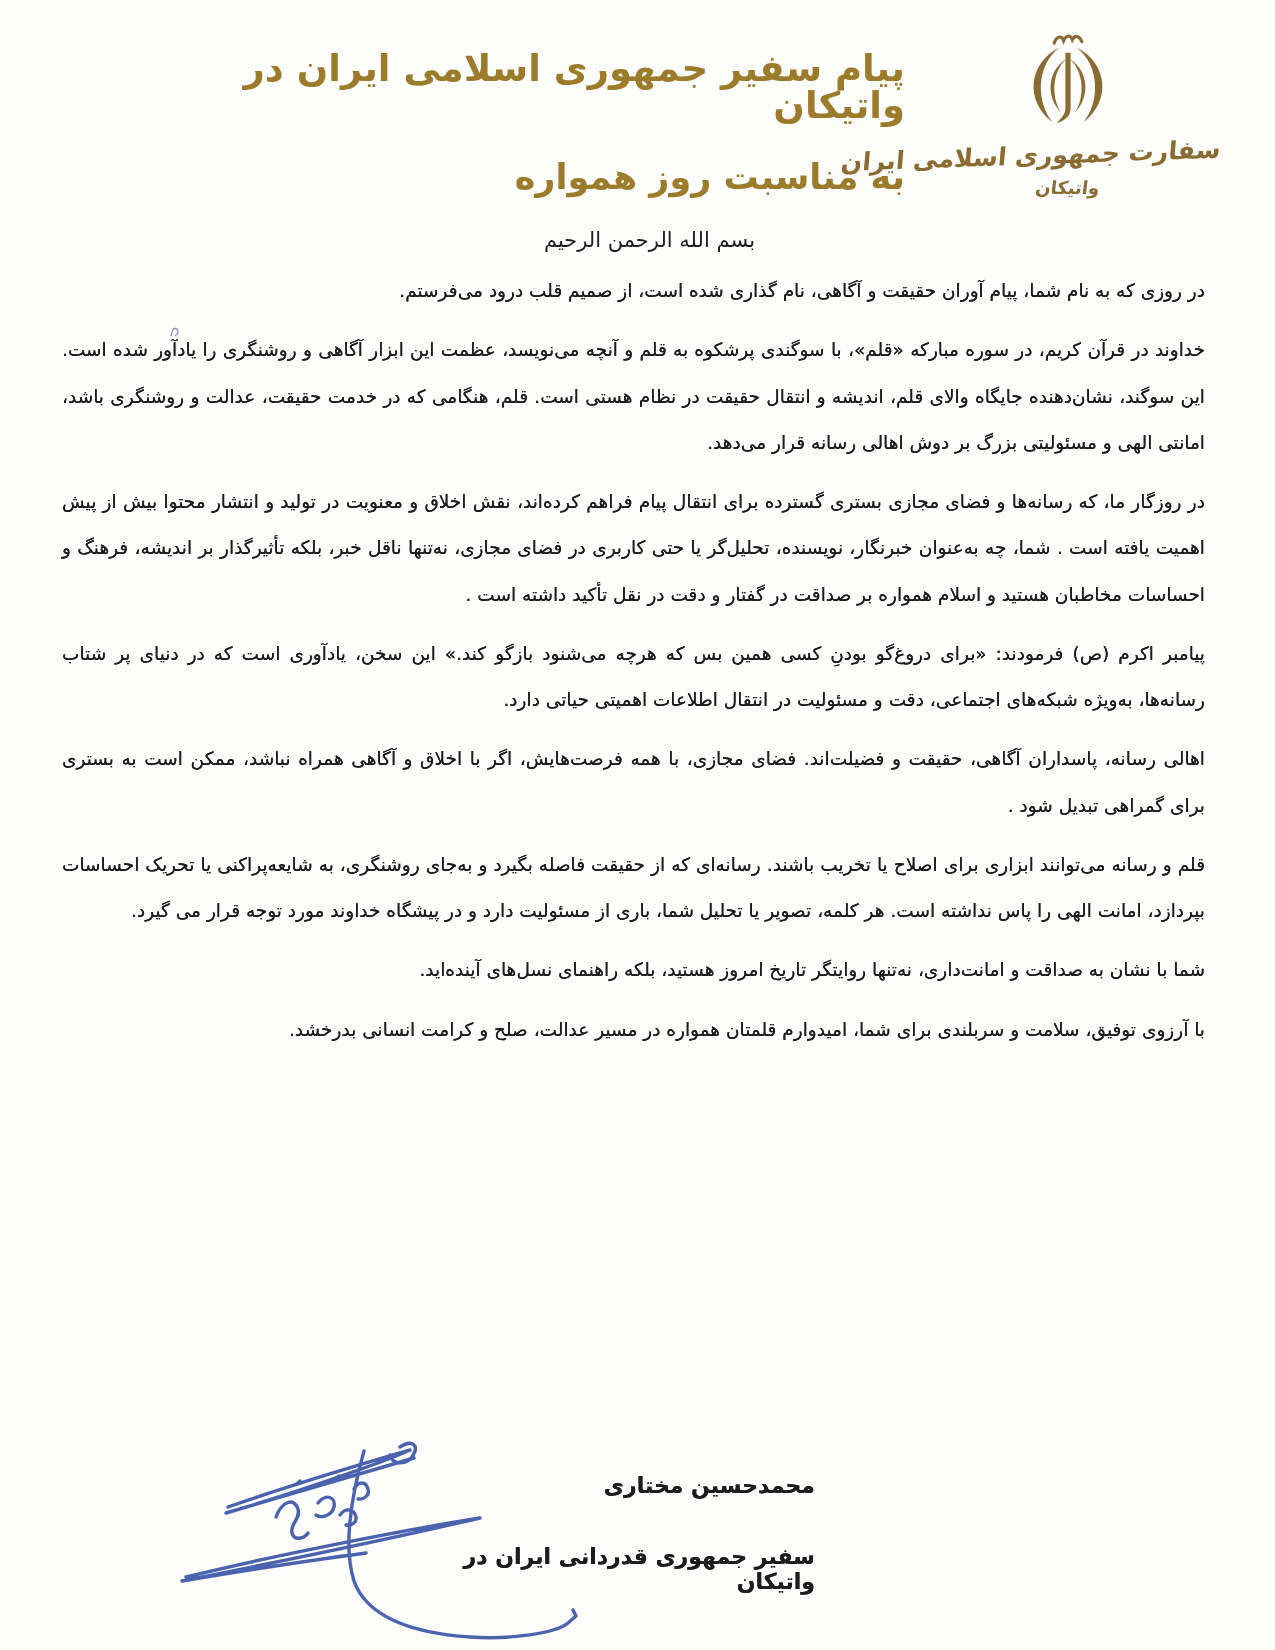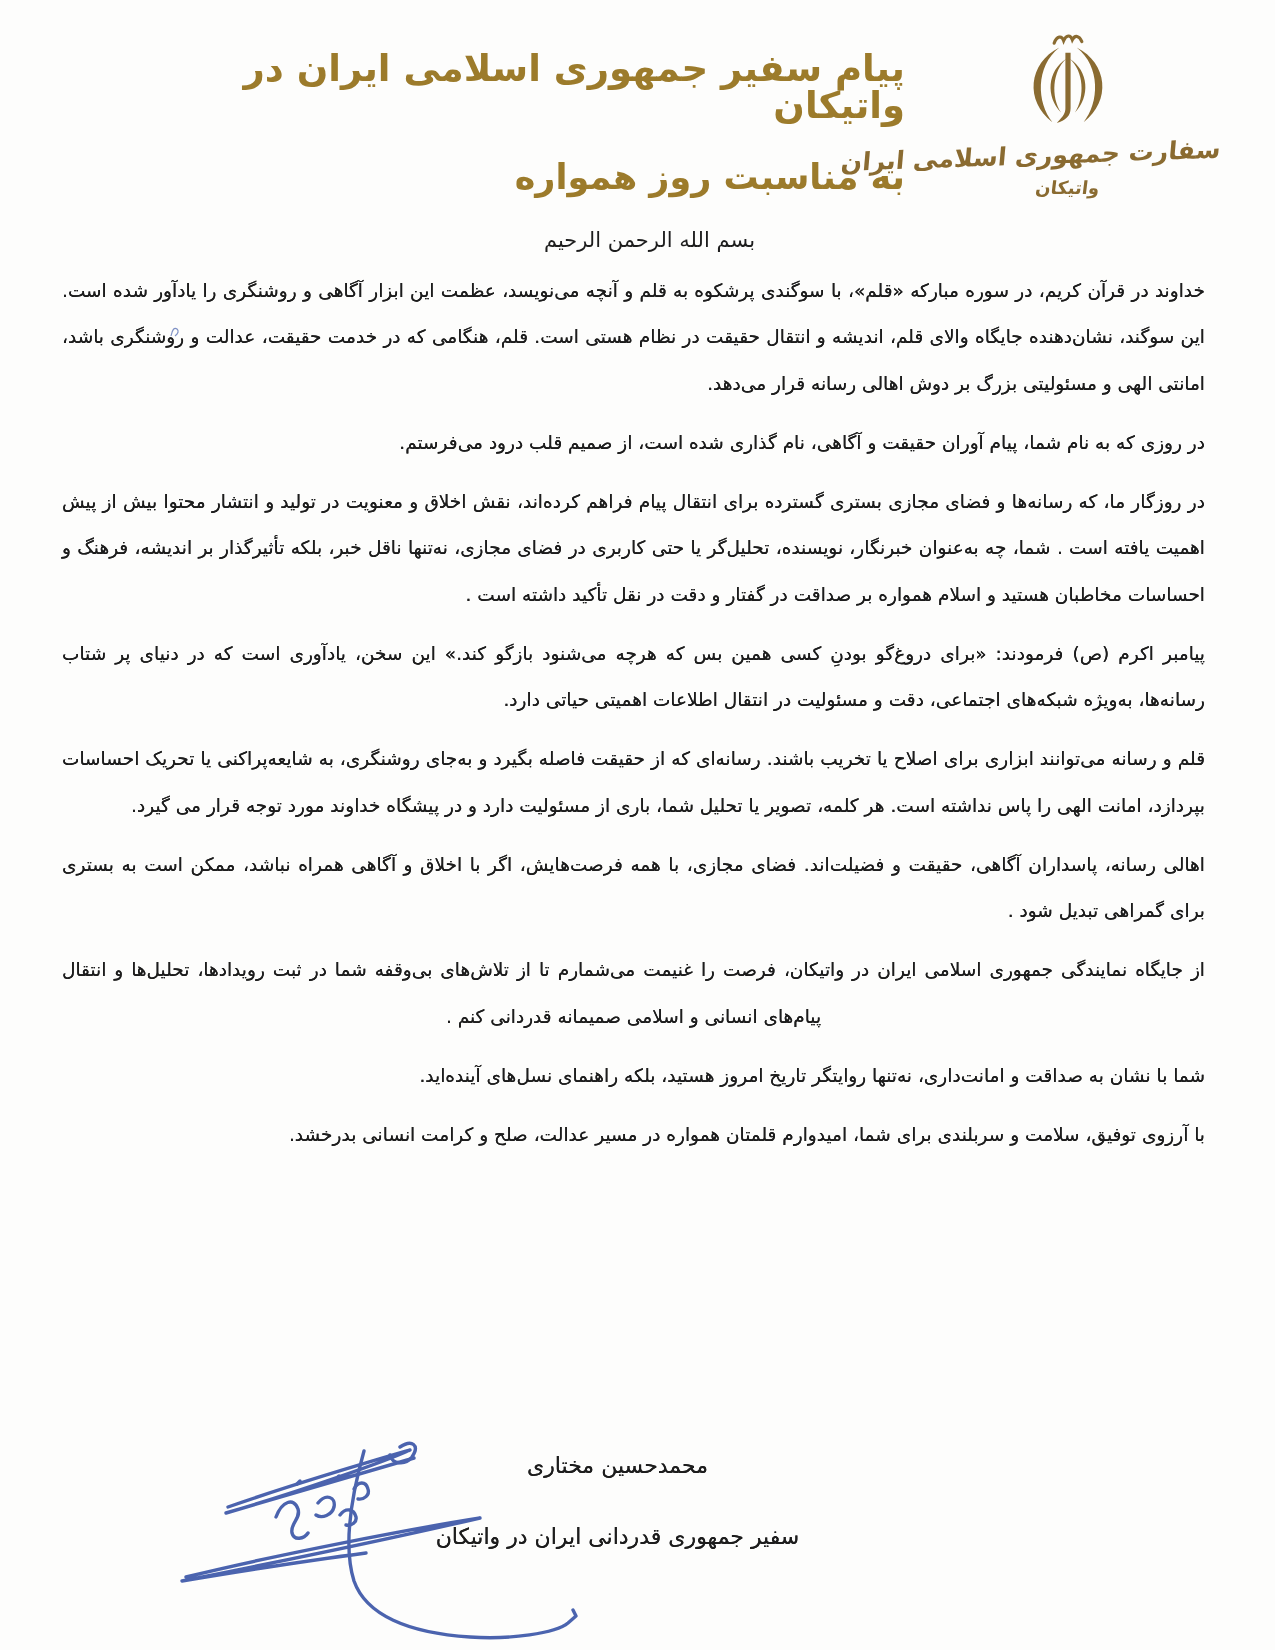--- a/index.html
+++ b/index.html
@@ -82,24 +82,24 @@
     position:absolute;
     left:0;bottom:0;
     width:100%;height:285px;
   }
   .sig-svg{
     position:absolute;left:148px;top:0;
     width:446px;height:285px;
   }
   .signer{
     position:absolute;
-    left:420px;top:88px;
+    left:420px;top:108px;
     width:395px;
-    text-align:center;
-    font-weight:normal;
+    text-align:right;
+    font-weight:bold;
     font-size:22px;
     text-shadow:0 0 .4px currentColor;
   }
   .signer-name{margin-bottom:46px;}
   .ink-mark{position:absolute;left:168px;top:323px;width:14px;height:18px;}
 </style>
 </head>
 <body>
 
 <div class="page" dir="rtl">
@@ -125,27 +125,26 @@
     </div>
   </div>
 
   <div class="bismillah">بسم الله الرحمن الرحیم</div>
 
   <svg class="ink-mark" viewBox="0 0 14 18" aria-hidden="true">
     <path d="M3 13 Q5 3 9 6 Q12 9 7 13" stroke="var(--signature-blue,#3c57a8)" stroke-width="1.2" fill="none" opacity="0.65"></path>
   </svg>
 
   <section class="body-text">
+    <p>در روزی که به نام شما، پیام آوران حقیقت و آگاهی، نام گذاری شده است، از صمیم قلب درود می‌فرستم.</p>
     <p>خداوند در قرآن کریم، در سوره مبارکه «قلم»، با سوگندی پرشکوه به قلم و آنچه می‌نویسد، عظمت این ابزار آگاهی و روشنگری را یادآور شده است. این سوگند، نشان‌دهنده جایگاه والای قلم، اندیشه و انتقال حقیقت در نظام هستی است. قلم، هنگامی که در خدمت حقیقت، عدالت و روشنگری باشد، امانتی الهی و مسئولیتی بزرگ بر دوش اهالی رسانه قرار می‌دهد.</p>
-    <p>در روزی که به نام شما، پیام آوران حقیقت و آگاهی، نام گذاری شده است، از صمیم قلب درود می‌فرستم.</p>
     <p>در روزگار ما، که رسانه‌ها و فضای مجازی بستری گسترده برای انتقال پیام فراهم کرده‌اند، نقش اخلاق و معنویت در تولید و انتشار محتوا بیش از پیش اهمیت یافته است . شما، چه به‌عنوان خبرنگار، نویسنده، تحلیل‌گر یا حتی کاربری در فضای مجازی، نه‌تنها ناقل خبر، بلکه تأثیرگذار بر اندیشه، فرهنگ و احساسات مخاطبان هستید و اسلام همواره بر صداقت در گفتار و دقت در نقل تأکید داشته است .</p>
     <p>پیامبر اکرم (ص) فرمودند: «برای دروغ‌گو بودنِ کسی همین بس که هرچه می‌شنود بازگو کند.» این سخن، یادآوری است که در دنیای پر شتاب رسانه‌ها، به‌ویژه شبکه‌های اجتماعی، دقت و مسئولیت در انتقال اطلاعات اهمیتی حیاتی دارد.</p>
+    <p>اهالی رسانه، پاسداران آگاهی، حقیقت و فضیلت‌اند. فضای مجازی، با همه فرصت‌هایش، اگر با اخلاق و آگاهی همراه نباشد، ممکن است به بستری برای گمراهی تبدیل شود .</p>
     <p>قلم و رسانه می‌توانند ابزاری برای اصلاح یا تخریب باشند. رسانه‌ای که از حقیقت فاصله بگیرد و به‌جای روشنگری، به شایعه‌پراکنی یا تحریک احساسات بپردازد، امانت الهی را پاس نداشته است. هر کلمه، تصویر یا تحلیل شما، باری از مسئولیت دارد و در پیشگاه خداوند مورد توجه قرار می گیرد.</p>
-    <p>اهالی رسانه، پاسداران آگاهی، حقیقت و فضیلت‌اند. فضای مجازی، با همه فرصت‌هایش، اگر با اخلاق و آگاهی همراه نباشد، ممکن است به بستری برای گمراهی تبدیل شود .</p>
-    <p class="last-center">از جایگاه نمایندگی جمهوری اسلامی ایران در واتیکان، فرصت را غنیمت می‌شمارم تا از تلاش‌های بی‌وقفه شما در ثبت رویدادها، تحلیل‌ها و انتقال پیام‌های انسانی و اسلامی صمیمانه قدردانی کنم .</p>
     <p>شما با نشان به صداقت و امانت‌داری، نه‌تنها روایتگر تاریخ امروز هستید، بلکه راهنمای نسل‌های آینده‌اید.</p>
     <p>با آرزوی توفیق، سلامت و سربلندی برای شما، امیدوارم قلمتان همواره در مسیر عدالت، صلح و کرامت انسانی بدرخشد.</p>
   </section>
 
   <div class="sig-area">
     <svg class="sig-svg" viewBox="0 0 446 285" aria-hidden="true">
       <g stroke="var(--signature-blue,#3c57a8)" stroke-width="3.4" fill="none" stroke-linecap="round" stroke-linejoin="round" opacity="0.92">
 
         <path d="M80 142 C155 116 238 92 262 85 C236 97 150 127 78 148 C158 124 232 103 266 93"></path>
 

